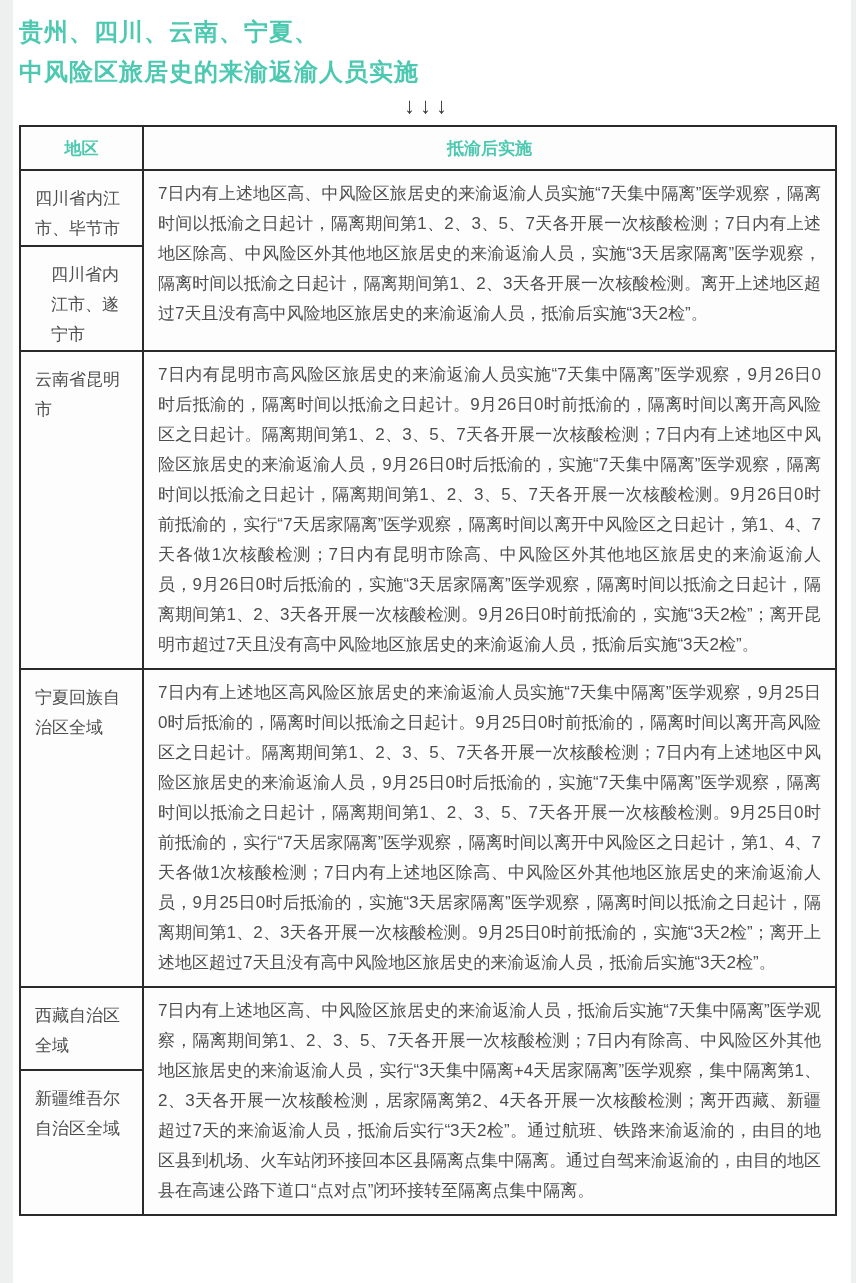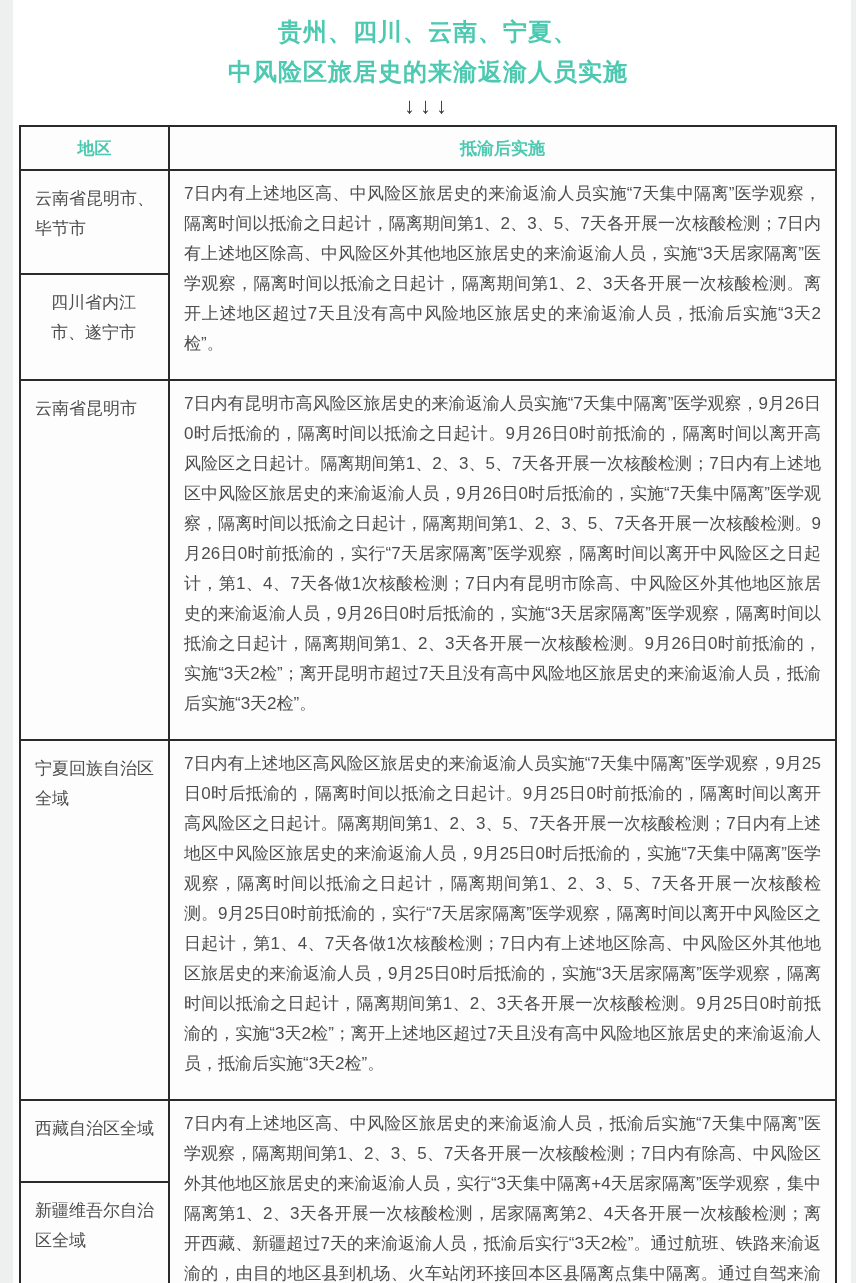--- a/index.html
+++ b/index.html
@@ -8,49 +8,49 @@
     width:856px; min-height:1283px; position:relative;
     font-family:"Liberation Sans", sans-serif;
     color:#4a4a4a;
   }
   .edge-strip { position:absolute; top:0; bottom:0; width:13px; background:#eef0ef; }
   .edge-left { left:0; }
   .edge-right { right:0; width:5px; }
 
   .page { position:relative; padding:8px 19px 0 19px; }
 
-  .title-block { text-align:center; padding-top:4px; }
+  .title-block { padding-top:4px; }
   .title-line {
     font-size:24px; font-weight:bold; color:#4cc9b0;
     line-height:40px; letter-spacing:1px;
   }
   .arrows {
     text-align:center; font-size:22px; color:#3a3a3a;
     letter-spacing:5px; line-height:26px; margin:1px 0 6px 0;
     font-weight:bold;
   }
 
   table.measures-table {
     border-collapse:collapse; width:818px; table-layout:fixed;
     background:#fdfdfd;
   }
   table.measures-table th, table.measures-table td {
     border:2px solid #2a2a2a;
   }
-  th.col-region { width:149px; }
+  th.col-region { width:123px; }
   th {
     height:44px; color:#4cc9b0; font-size:17px; font-weight:bold;
     text-align:center; vertical-align:middle; background:#fdfdfd;
   }
   td.region-cell {
     vertical-align:top; padding:13px 10px 0 14px;
     font-size:17px; line-height:30px; color:#4d4d4d; background:#fdfdfd;
   }
   td.measures-cell {
-    vertical-align:top; padding:8px 14px 20px 14px;
+    vertical-align:top; padding:8px 14px 8px 14px;
     font-size:17px; line-height:30px; color:#4d4d4d;
     text-align:justify; word-break:break-all; background:#fdfdfd;
   }
   td.h-g1a { height:76px; }
   td.h-g1b { height:77px;padding-left:30px; }
   td.h-yn  { height:283px; }
   td.h-nx  { height:276px; }
   td.h-xz  { height:68px;margin-top:20px; }
   td.h-xj  { height:132px; }
 </style>
@@ -71,21 +71,21 @@
 
   <table class="measures-table">
     <thead>
       <tr>
         <th class="col-region">地区</th>
         <th>抵渝后实施</th>
       </tr>
     </thead>
     <tbody>
       <tr>
-        <td class="region-cell h-g1a">云南省昆明市、毕节市</td>
+        <td class="region-cell h-g1a">四川省内江市、毕节市</td>
         <td class="measures-cell" rowspan="2">7日内有上述地区高、中风险区旅居史的来渝返渝人员实施“7天集中隔离”医学观察，隔离时间以抵渝之日起计，隔离期间第1、2、3、5、7天各开展一次核酸检测；7日内有上述地区除高、中风险区外其他地区旅居史的来渝返渝人员，实施“3天居家隔离”医学观察，隔离时间以抵渝之日起计，隔离期间第1、2、3天各开展一次核酸检测。离开上述地区超过7天且没有高中风险地区旅居史的来渝返渝人员，抵渝后实施“3天2检”。</td>
       </tr>
       <tr>
         <td class="region-cell h-g1b">四川省内江市、遂宁市</td>
       </tr>
       <tr>
         <td class="region-cell h-yn">云南省昆明市</td>
         <td class="measures-cell">7日内有昆明市高风险区旅居史的来渝返渝人员实施“7天集中隔离”医学观察，9月26日0时后抵渝的，隔离时间以抵渝之日起计。9月26日0时前抵渝的，隔离时间以离开高风险区之日起计。隔离期间第1、2、3、5、7天各开展一次核酸检测；7日内有上述地区中风险区旅居史的来渝返渝人员，9月26日0时后抵渝的，实施“7天集中隔离”医学观察，隔离时间以抵渝之日起计，隔离期间第1、2、3、5、7天各开展一次核酸检测。9月26日0时前抵渝的，实行“7天居家隔离”医学观察，隔离时间以离开中风险区之日起计，第1、4、7天各做1次核酸检测；7日内有昆明市除高、中风险区外其他地区旅居史的来渝返渝人员，9月26日0时后抵渝的，实施“3天居家隔离”医学观察，隔离时间以抵渝之日起计，隔离期间第1、2、3天各开展一次核酸检测。9月26日0时前抵渝的，实施“3天2检”；离开昆明市超过7天且没有高中风险地区旅居史的来渝返渝人员，抵渝后实施“3天2检”。</td>
       </tr>
       <tr>

